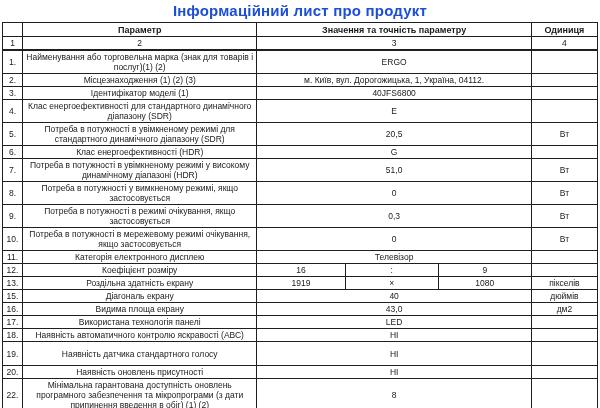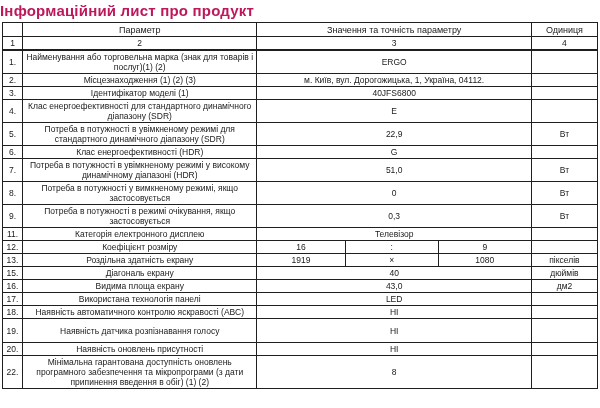--- a/index.html
+++ b/index.html
@@ -11,23 +11,24 @@
     font-family: "Liberation Sans", sans-serif;
     color: #1a1a1a;
     overflow: hidden;
   }
   .page {
     width: 600px;
     height: 408px;
     box-sizing: border-box;
   }
   .title {
+    text-align: center;
     font-size: 15px;
     font-weight: bold;
-    color: #be185d;
+    color: #1d4ed8;
     letter-spacing: 0.2px;
     padding: 2px 0 3px 0;
   }
   table.info {
     border-collapse: collapse;
     table-layout: fixed;
     width: 596px;
     margin: 0 2px;
   }
   table.info th,
@@ -35,21 +36,21 @@
     border: 1px solid #1f1f1f;
     font-size: 8.5px;
     line-height: 10px;
     text-align: center;
     vertical-align: middle;
     padding: 1px 2px;
     overflow: hidden;
     word-wrap: break-word;
   }
   table.info th {
-    font-weight: normal;
+    font-weight: bold;
     font-size: 9px;
     height: 11px;
   }
   tr.num-row td {
     height: 9px;
     border-bottom-width: 2px;
   }
   tbody td {
     height: 10px;
   }
@@ -110,21 +111,21 @@
         </tr>
         <tr>
           <td>4.</td>
           <td>Клас енергоефективності для стандартного динамічного діапазону (SDR)</td>
           <td colspan="3">E</td>
           <td></td>
         </tr>
         <tr>
           <td>5.</td>
           <td>Потреба в потужності в увімкненому режимі для стандартного динамічного діапазону (SDR)</td>
-          <td colspan="3">22,9</td>
+          <td colspan="3">20,5</td>
           <td>Вт</td>
         </tr>
         <tr>
           <td>6.</td>
           <td>Клас енергоефективності (HDR)</td>
           <td colspan="3">G</td>
           <td></td>
         </tr>
         <tr>
           <td>7.</td>
@@ -135,20 +136,26 @@
         <tr>
           <td>8.</td>
           <td>Потреба в потужності у вимкненому режимі, якщо застосовується</td>
           <td colspan="3">0</td>
           <td class="vtop">Вт</td>
         </tr>
         <tr>
           <td>9.</td>
           <td>Потреба в потужності в режимі очікування, якщо застосовується</td>
           <td colspan="3">0,3</td>
+          <td class="vtop">Вт</td>
+        </tr>
+        <tr>
+          <td>10.</td>
+          <td>Потреба в потужності в мережевому режимі очікування, якщо застосовується</td>
+          <td colspan="3">0</td>
           <td class="vtop">Вт</td>
         </tr>
         <tr>
           <td>11.</td>
           <td>Категорія електронного дисплею</td>
           <td colspan="3">Телевізор</td>
           <td></td>
         </tr>
         <tr>
           <td>12.</td>
@@ -185,21 +192,21 @@
           <td></td>
         </tr>
         <tr>
           <td>18.</td>
           <td>Наявність автоматичного контролю яскравості (АВС)</td>
           <td colspan="3">НІ</td>
           <td></td>
         </tr>
         <tr class="tall">
           <td>19.</td>
-          <td>Наявність датчика розпізнавання голосу</td>
+          <td>Наявність датчика стандартного голосу</td>
           <td class="vtop" colspan="3">НІ</td>
           <td></td>
         </tr>
         <tr>
           <td>20.</td>
           <td>Наявність оновлень присутності</td>
           <td colspan="3">НІ</td>
           <td></td>
         </tr>
         <tr>

